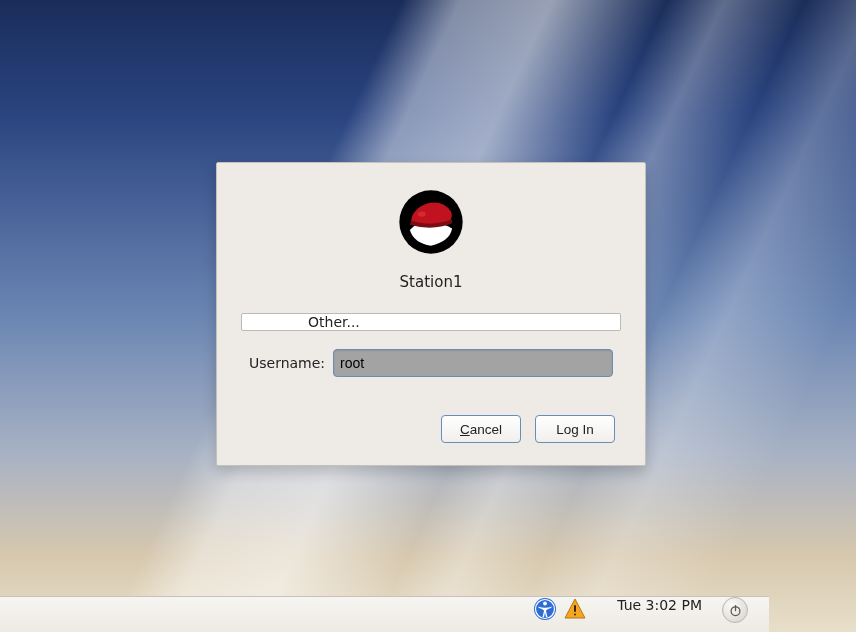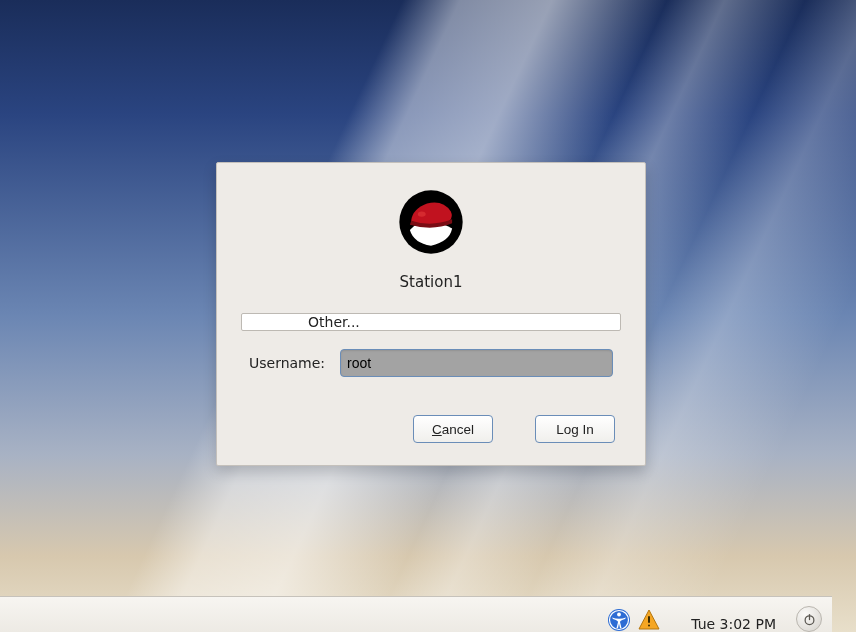--- a/index.html
+++ b/index.html
@@ -65,21 +65,21 @@
     padding: 0 10px;
     font-size: 14px;
     color: #222;
     text-align: left;
     padding-left: 66px;
   }
   .field-row {
     display: flex;
     align-items: center;
     margin-top: 18px;
-    gap: 15px;
+    gap: 8px;
     padding: 0 8px 0 8px;
   }
   .field-label {
     font-size: 14px;
     color: #222;
   }
   .field-input {
     flex: 1;
     height: 28px;
     border: 1px solid #6a8db8;
@@ -100,34 +100,33 @@
   .btn {
     min-width: 80px;
     height: 28px;
     border: 1px solid #6a8db8;
     border-radius: 4px;
     background: linear-gradient(#ffffff, #f0efec);
     font-size: 13.5px;
     color: #222;
     cursor: pointer;
     padding: 0 14px;
-    margin-left: 28px;
   }
   .mnemonic { text-decoration: underline; }
 
   
   .panel {
     position: absolute;
     left: 0; bottom: 0;
-    width: 832px; height: 36px;
+    width: 769px; height: 36px;
     background: linear-gradient(#f7f5f1, #edeae4);
     border-top: 1px solid #c6c2bb;
     display: flex;
-    align-items: flex-end;
-    padding: 0 10px;
+    align-items: flex-start;
+    padding: 0 21px;
   }
   .panel-spacer { flex: 1; }
   .panel-icon {
     width: 24px; height: 24px;
     display: inline-flex;
     align-items: center;
     justify-content: center;
     margin-left: 6px;
   }
   .clock {

